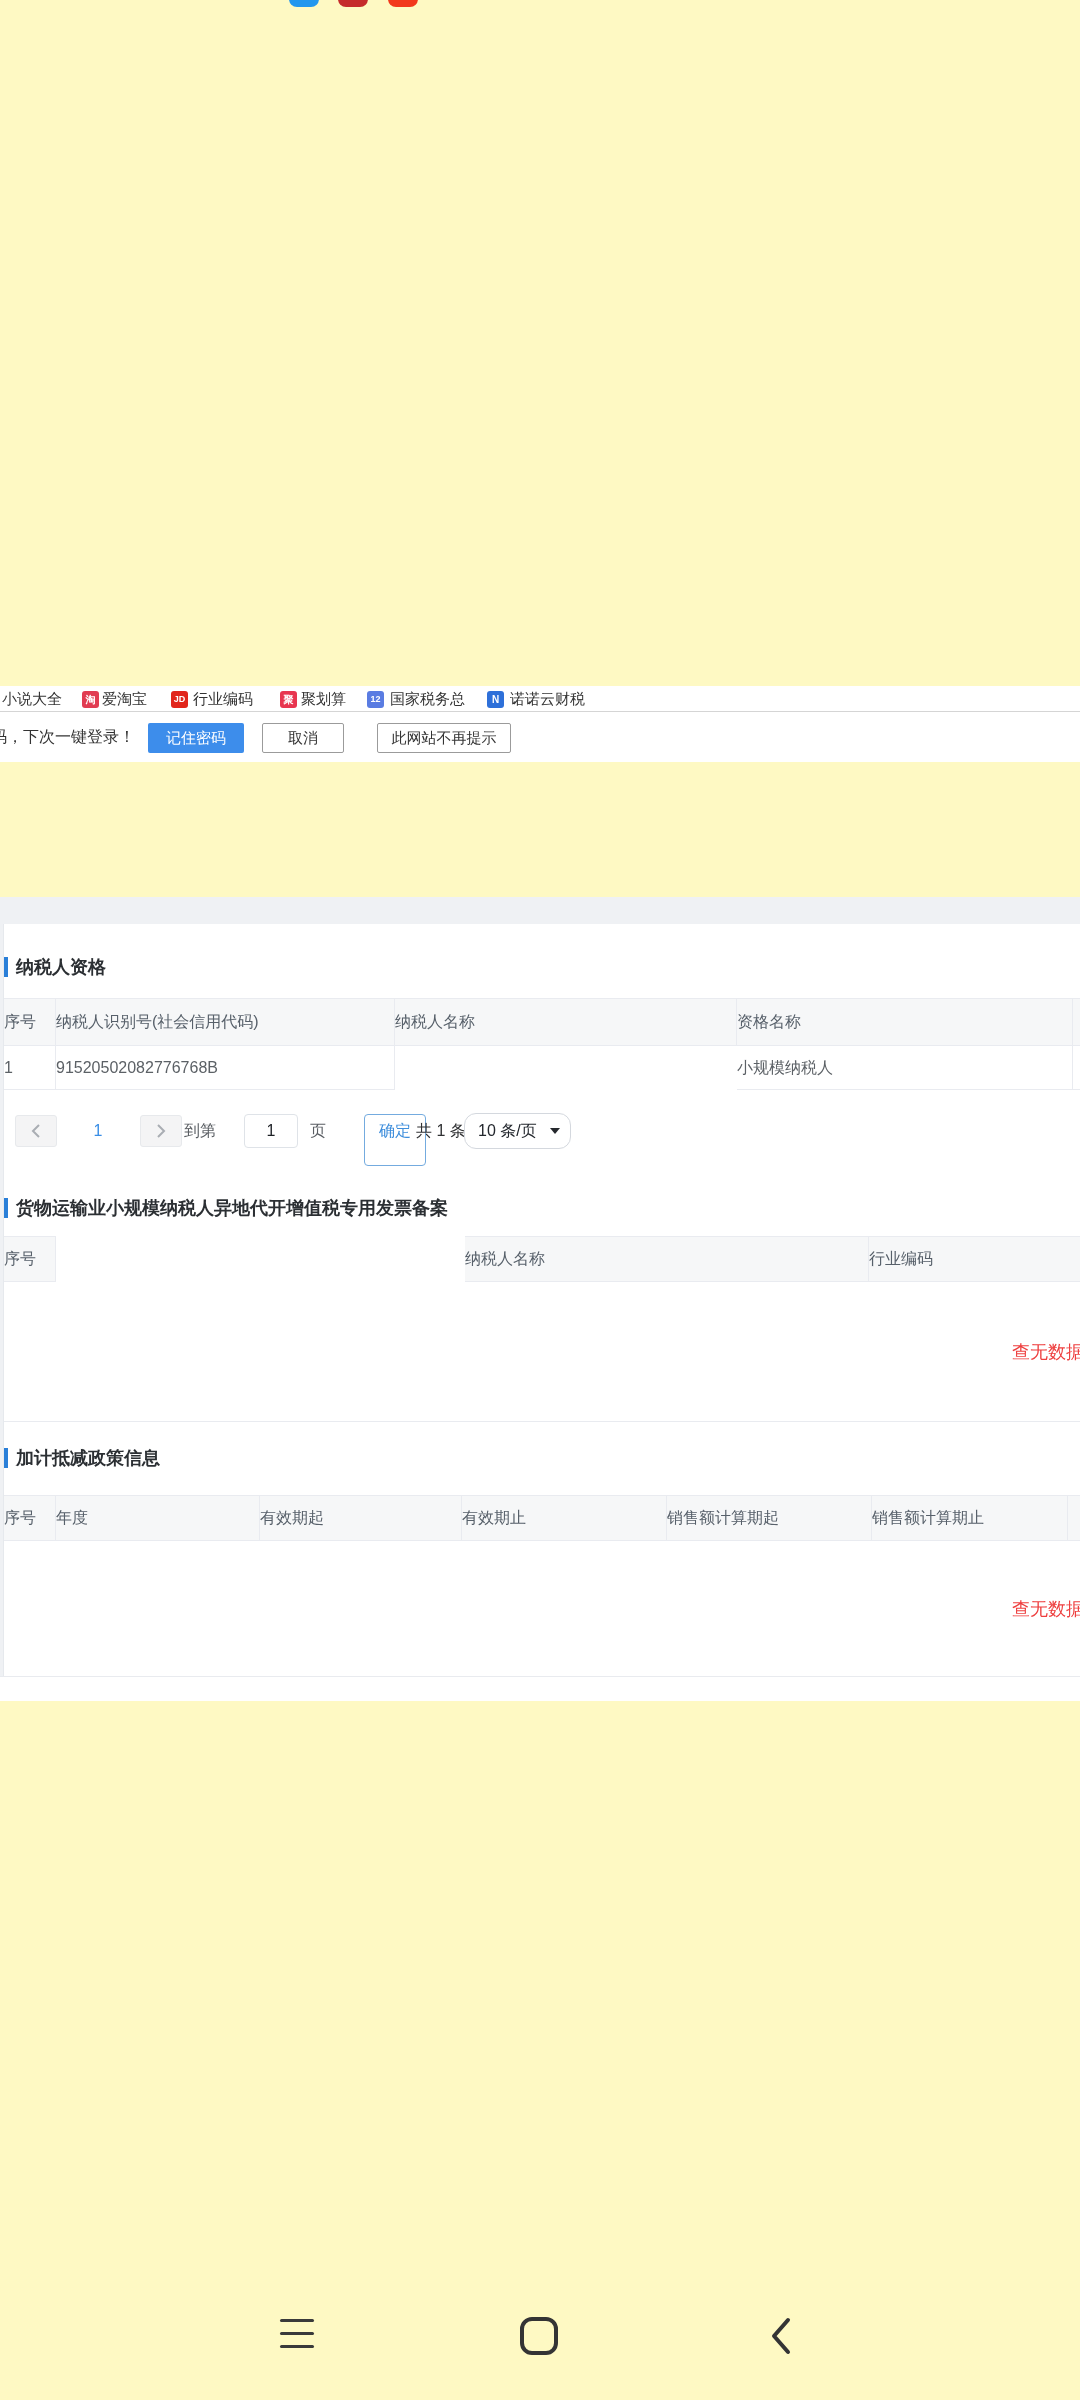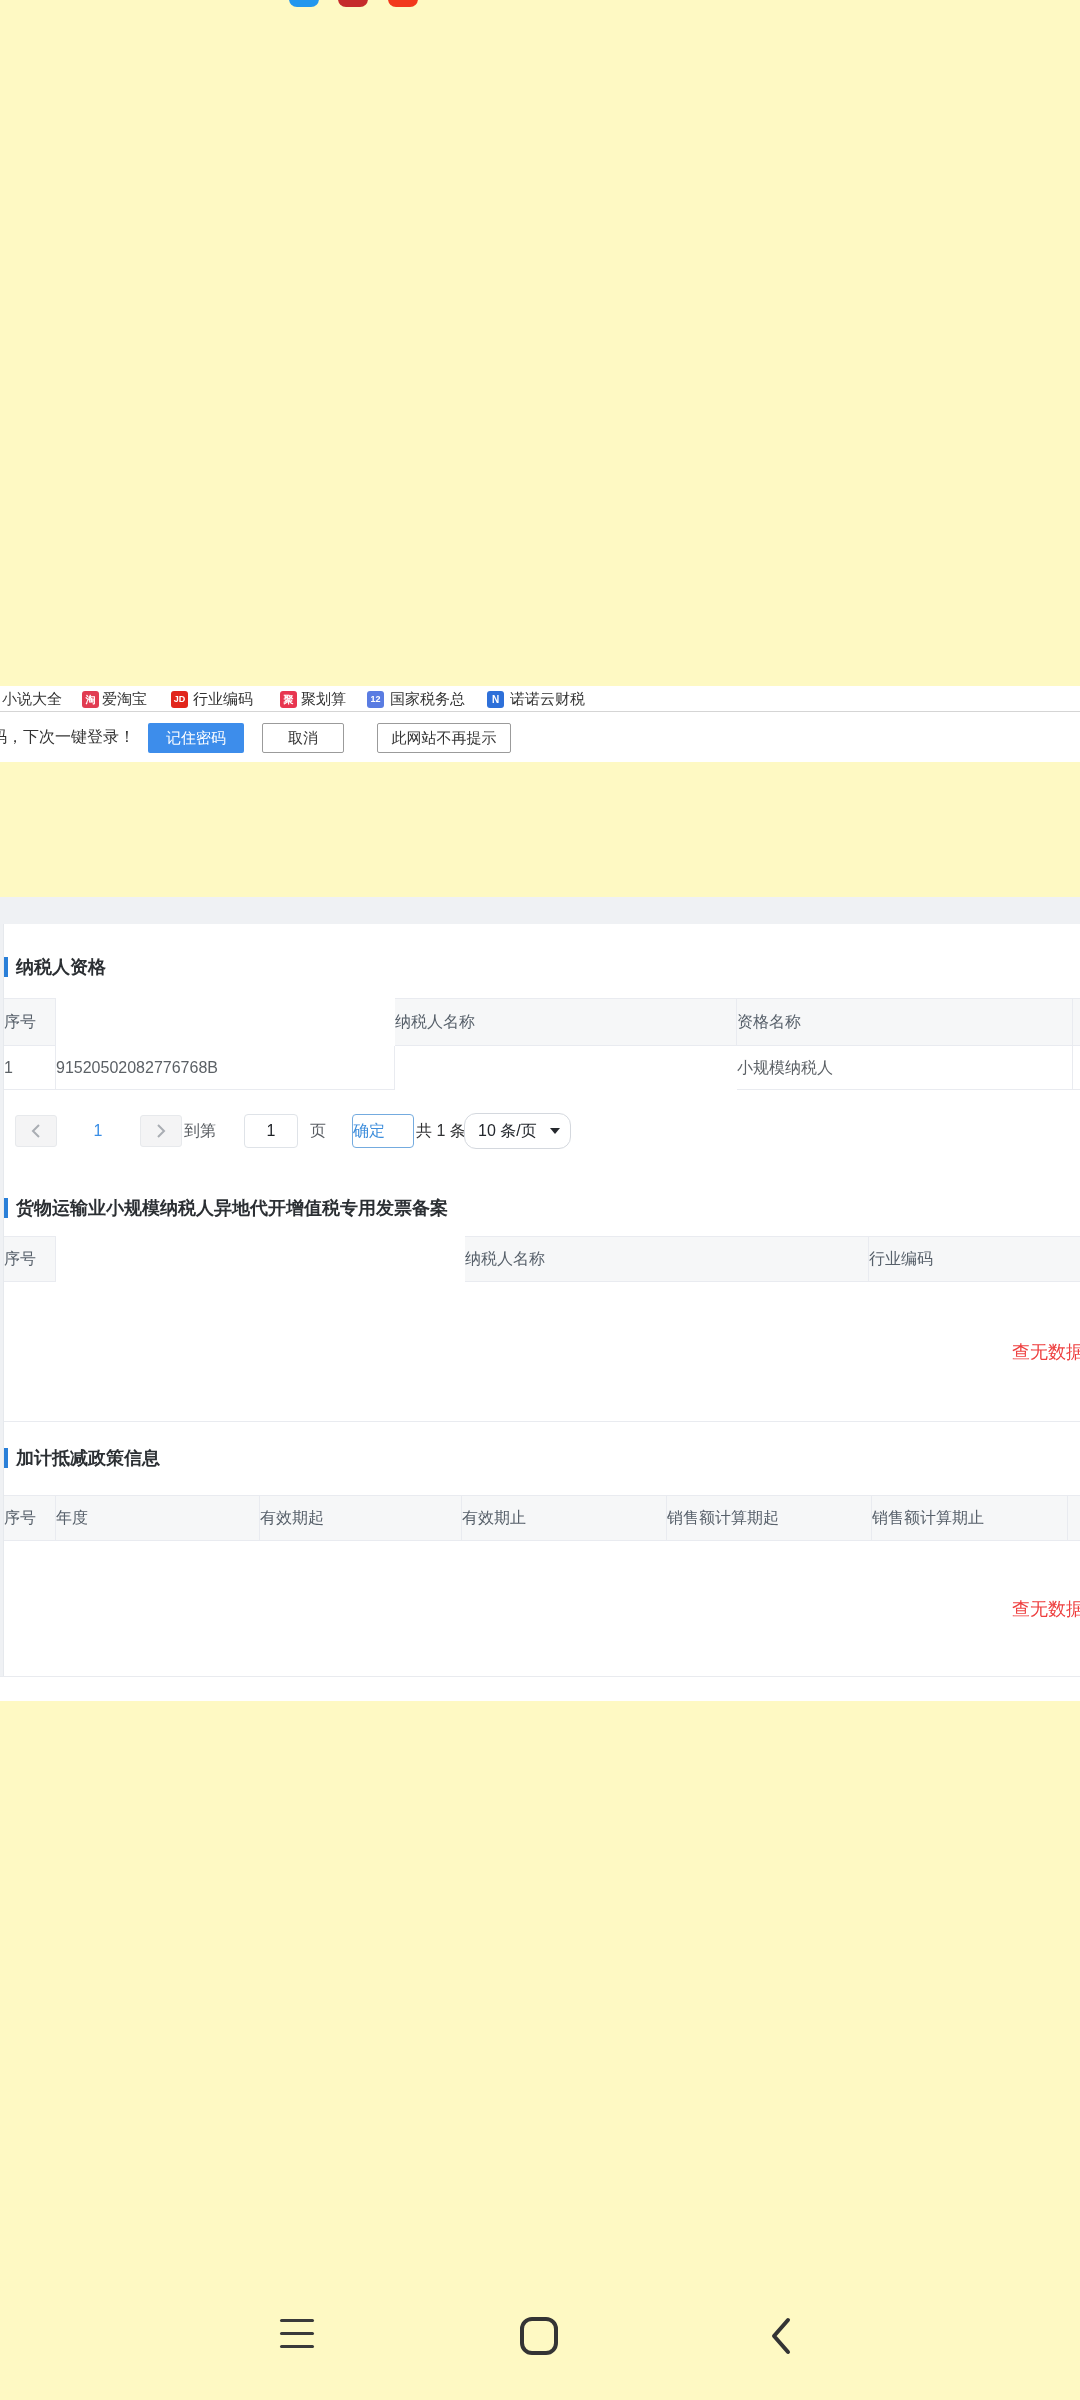--- a/index.html
+++ b/index.html
@@ -83,22 +83,22 @@
   .pg-next{left:140px;}
   .pg-page{position:absolute;left:88px;top:1115px;width:20px;height:32px;line-height:32px;
            text-align:center;font-size:16px;color:#3a8ee6;}
   .pg-text{position:absolute;top:1115px;height:32px;line-height:32px;font-size:16px;color:#5a5e63;white-space:nowrap;}
   .pg-goto{left:184px;}
   .pg-unit{left:310px;}
   .pg-total{left:416px;color:#303133;}
   .pg-input{position:absolute;left:244px;top:1114px;width:54px;height:34px;box-sizing:border-box;
             background:#fff;border:1px solid #dfe3e8;border-radius:4px;text-align:center;
             line-height:32px;font-size:16px;color:#1d2025;}
-  .pg-confirm{position:absolute;left:352px;top:1114px;width:62px;height:34px;box-sizing:border-box;
-              background:#fff;border:1px solid #74abdf;border-radius:4px;
+  .pg-confirm{position:absolute;left:364px;top:1114px;width:62px;height:52px;box-sizing:border-box;
+              background:#fff;border:1px solid #74abdf;border-radius:4px;text-align:center;
               line-height:32px;font-size:16px;color:#3e8edc;cursor:pointer;}
   .pg-select{position:absolute;left:464px;top:1113px;width:107px;height:36px;box-sizing:border-box;
              background:#fff;border:1px solid #d4d8de;border-radius:12px;}
   .pg-select-text{position:absolute;left:13px;top:0;height:34px;line-height:34px;font-size:16px;color:#23272d;white-space:nowrap;}
   .pg-caret{position:absolute;right:10px;top:14px;width:0;height:0;
             border-left:5px solid transparent;border-right:5px solid transparent;border-top:6px solid #25282d;}
 
   
   .nav-menu{position:absolute;left:280px;top:2317px;width:34px;height:34px;}
   .nav-menu span{position:absolute;left:0;width:34px;height:3px;border-radius:2px;background:#3a3a3a;}
@@ -139,20 +139,21 @@
 
   <div class="graystrip"></div>
   <div class="content"></div>
   <div class="leftgap"></div>
   <div class="leftborder"></div>
 
   <div class="sec-bar" style="top:957px;"></div>
   <div class="sec-title" style="top:957px;">纳税人资格</div>
 
   <div class="th t1h" style="left:4px;width:52px;">序号</div>
+  <div class="th t1h" style="left:56px;width:339px;">纳税人识别号(社会信用代码)</div>
   <div class="th t1h" style="left:395px;width:342px;">纳税人名称</div>
   <div class="th t1h" style="left:737px;width:336px;">资格名称</div>
   <div class="th t1h" style="left:1073px;width:7px;border-right:none;"></div>
 
   <div class="td t1d" style="left:4px;width:52px;">1</div>
   <div class="td t1d" style="left:56px;width:339px;">91520502082776768B</div>
   <div class="td t1d" style="left:737px;width:336px;">小规模纳税人</div>
   <div class="td t1d" style="left:1073px;width:7px;border-right:none;"></div>
 
   <div class="pg-arrow pg-prev">

